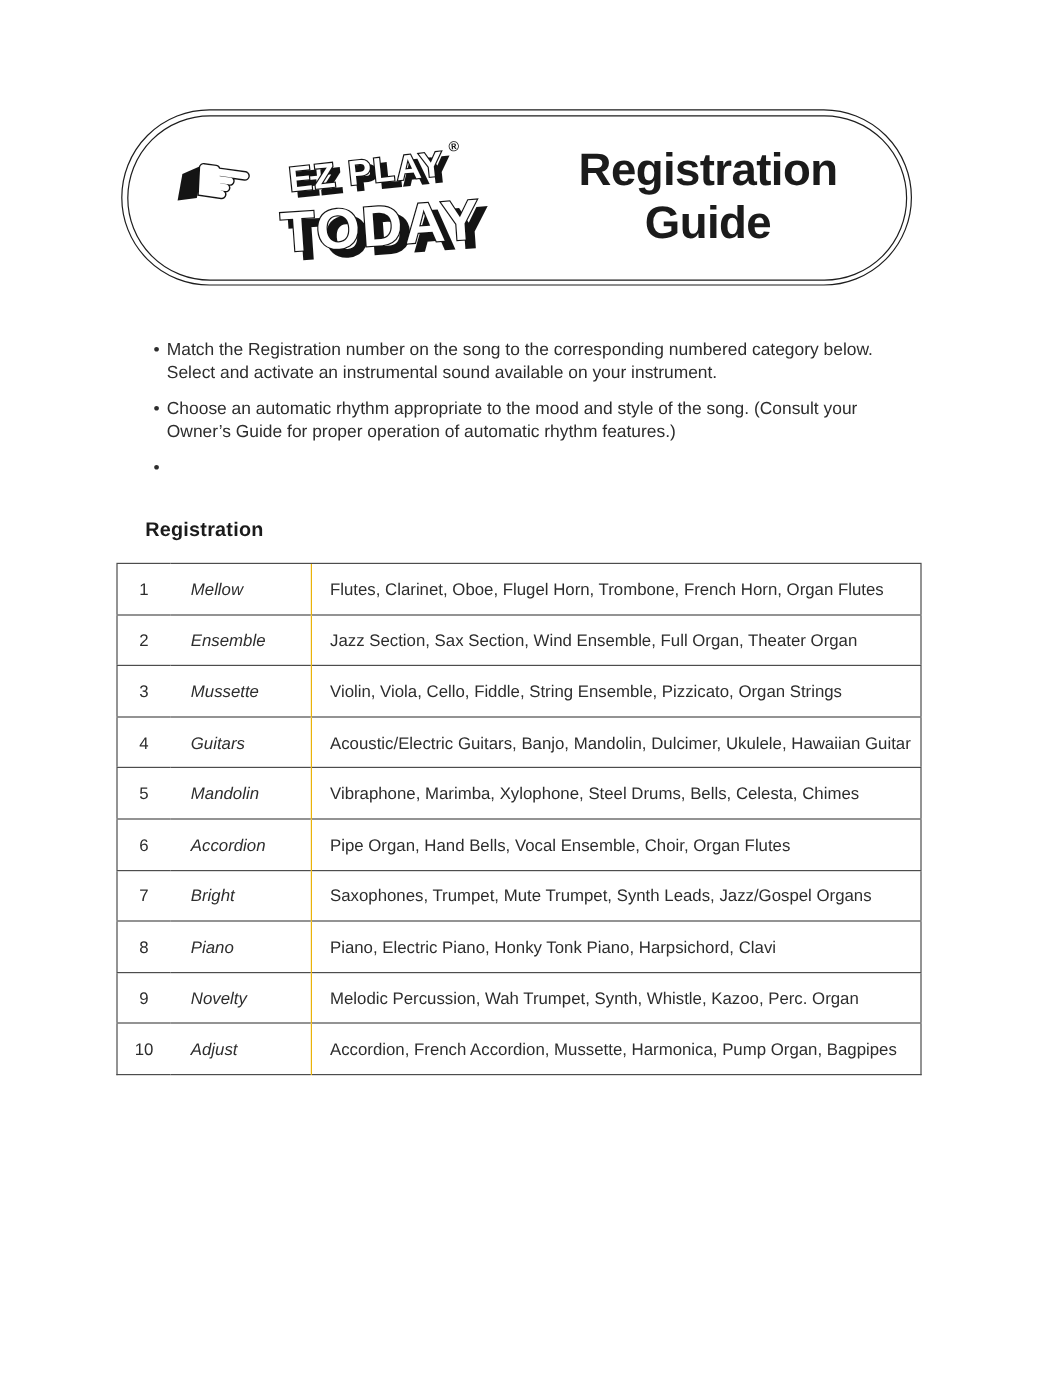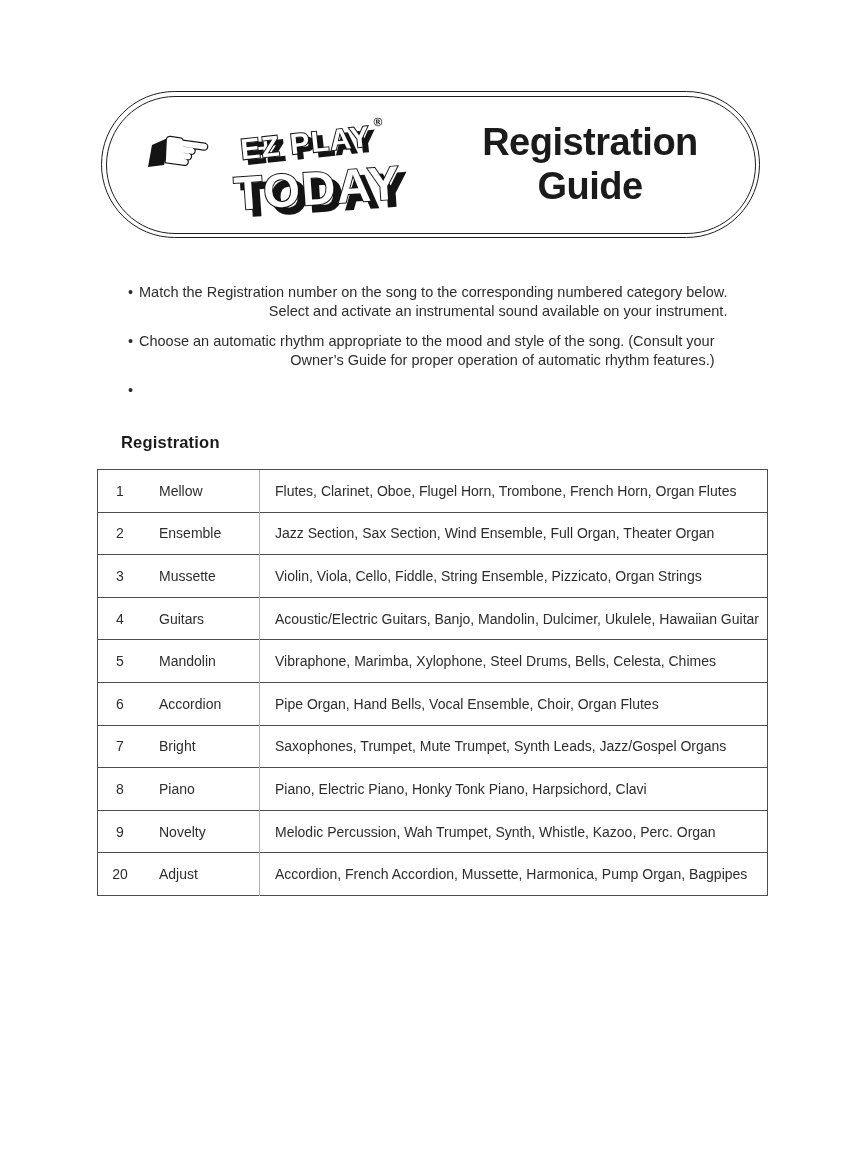--- a/index.html
+++ b/index.html
@@ -74,21 +74,21 @@
     padding: 0;
   }
   .bullet {
     display: flex;
     margin-bottom: 12px;
     font-size: 14.5px;
     line-height: 18.5px;
     color: #2d2d2d;
   }
   .dot { width: 11px; flex: none; }
-  .btext { white-space: pre-line; text-align: right; }
+  .btext { white-space: pre-line; }
 
   
   .reg-heading {
     position: absolute;
     left: 121px;
     top: 433px;
     font-size: 16.5px;
     font-weight: bold;
     letter-spacing: 0.2px;
     color: #1b1b1b;
@@ -104,21 +104,21 @@
     font-size: 14px;
     color: #2d2d2d;
     border: 1.2px solid #4d4d4d;
   }
   .reg-table td {
     border-top: 1px solid #4d4d4d;
     height: 39.6px;
     vertical-align: middle;
   }
   .reg-table td.num  { width: 42px; text-align: center; }
-  .reg-table td.cat  { width: 99px; padding-left: 17px; }
+  .reg-table td.cat  { width: 99px; padding-left: 17px; font-style: italic; }
   .reg-table td.inst { border-left: 1px solid #eab308; padding-left: 15px; }
 </style>
 </head>
 <body>
 
 <div class="capsule">
   <div class="capsule-inner"></div>
 
   <svg class="logo-svg" viewBox="0 0 300 114">
     <g transform="rotate(-6 150 42)">
@@ -197,18 +197,18 @@
         <td class="num">8</td>
         <td class="cat">Piano</td>
         <td class="inst">Piano, Electric Piano, Honky Tonk Piano, Harpsichord, Clavi</td>
       </tr>
       <tr>
         <td class="num">9</td>
         <td class="cat">Novelty</td>
         <td class="inst">Melodic Percussion, Wah Trumpet, Synth, Whistle, Kazoo, Perc. Organ</td>
       </tr>
       <tr>
-        <td class="num">20</td>
+        <td class="num">10</td>
         <td class="cat">Adjust</td>
         <td class="inst">Accordion, French Accordion, Mussette, Harmonica, Pump Organ, Bagpipes</td>
       </tr>
   </tbody>
 </table>
 
 </body></html>

